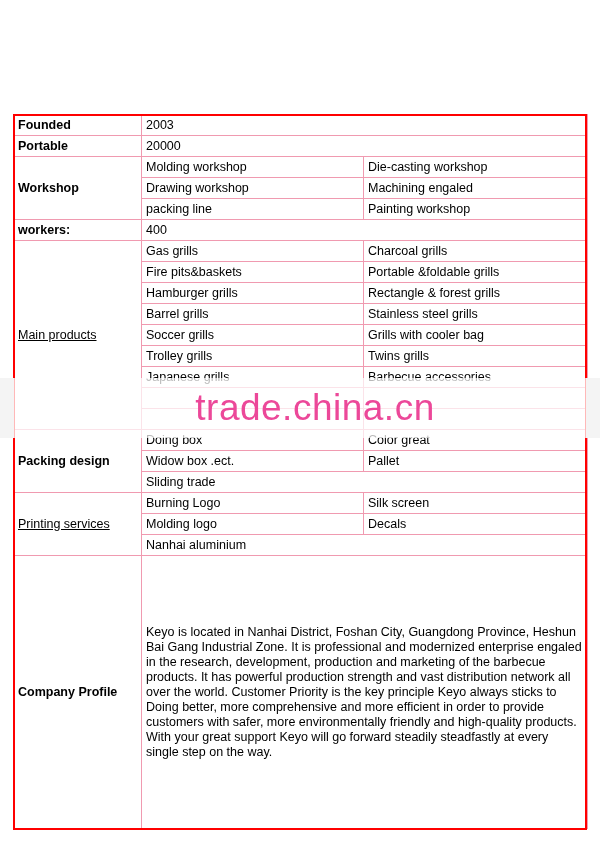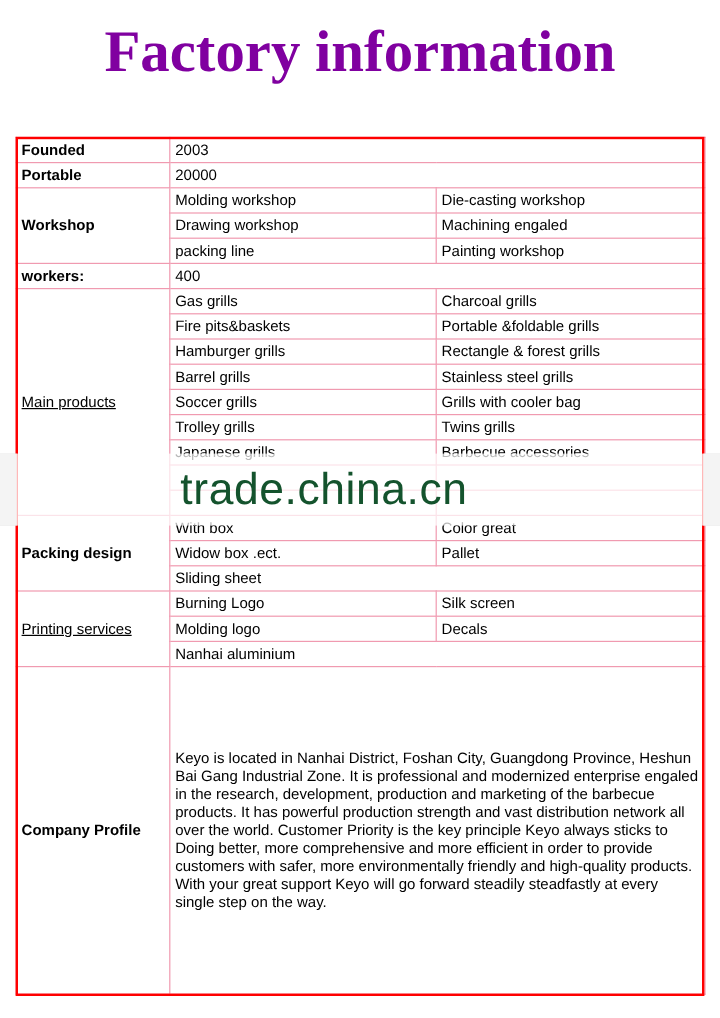--- a/index.html
+++ b/index.html
@@ -100,24 +100,25 @@
   .wm-text {
     position: absolute;
     left: 0;
     top: 378px;
     width: 540px;
     height: 60px;
     line-height: 60px;
     text-align: center;
     font-family: "Liberation Sans", sans-serif;
     font-size: 37px;
-    color: #14532d;
+    color: #ec4899;
     letter-spacing: 0.5px;
     pointer-events: none;
     white-space: nowrap;
+    padding-left: 45px;
   }
   .wm-left-bar {
     position: absolute;
     left: 0;
     top: 378px;
     width: 14px;
     height: 60px;
     background: #d8d8d8;
     pointer-events: none;
   }
@@ -129,21 +130,20 @@
     height: 60px;
     background: #d8d8d8;
     pointer-events: none;
   }
 </style>
 </head>
 <body>
 
 <div class="page">
 
-  <div class="title">Factory information</div>
 
   <table class="main">
     <colgroup>
       <col style="width:128px">
       <col style="width:222px">
       <col style="width:224px">
     </colgroup>
     <tbody>
       <tr>
         <td class="label">Founded</td>
@@ -206,29 +206,29 @@
         <td class="val"></td>
         <td class="val"></td>
       </tr>
       <tr>
         <td class="val"></td>
         <td class="val"></td>
       </tr>
 
       <tr>
         <td class="label label-mid" rowspan="3">Packing design</td>
-        <td class="val">With box</td>
+        <td class="val">Doing box</td>
         <td class="val">Color great</td>
       </tr>
       <tr>
         <td class="val">Widow box .ect.</td>
         <td class="val">Pallet</td>
       </tr>
       <tr>
-        <td class="val" colspan="2">Sliding sheet</td>
+        <td class="val" colspan="2">Sliding trade</td>
       </tr>
 
       <tr>
         <td class="label-u label-mid" rowspan="3">Printing services</td>
         <td class="val">Burning Logo</td>
         <td class="val">Silk screen</td>
       </tr>
       <tr>
         <td class="val">Molding logo</td>
         <td class="val">Decals</td>

